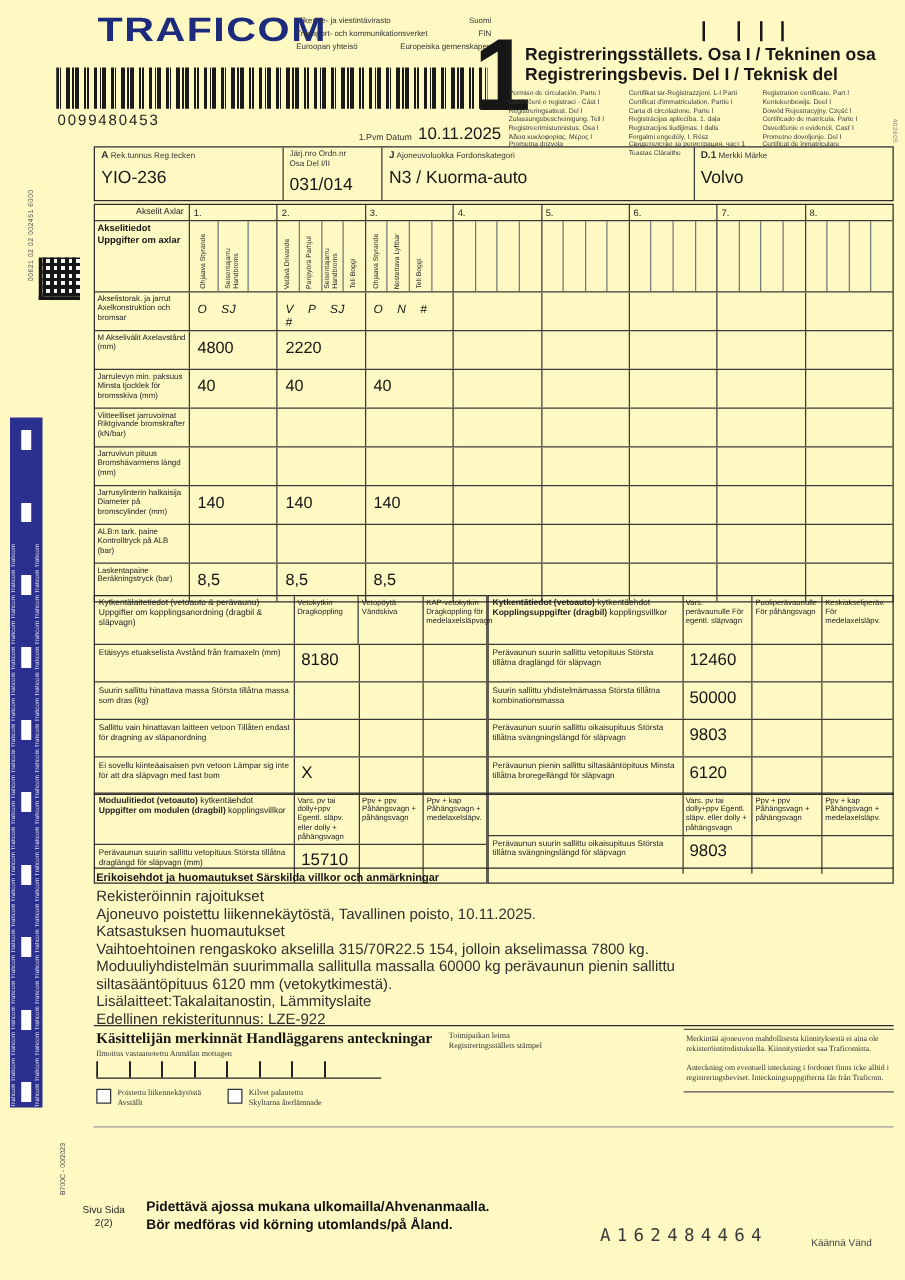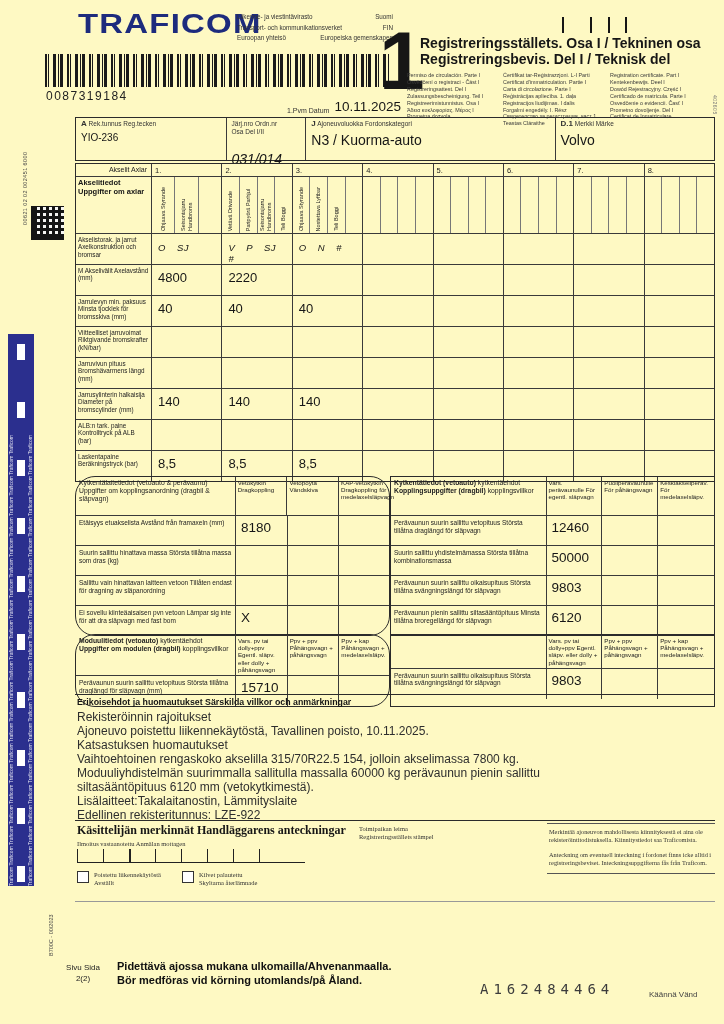--- a/index.html
+++ b/index.html
@@ -42,42 +42,42 @@
   .side-code{left:712px;top:95px;font-size:5px;color:#777;writing-mode:vertical-rl;letter-spacing:.5px;}
   .dateline{left:287px;top:99px;display:flex;align-items:flex-end;gap:5px;}
   .dateline .dl{font-size:7px;color:#333;} .dateline .dv{font-size:13.5px;color:#161616;}
   
   .idrow{left:75px;top:117px;width:640px;height:44px;border:1.5px solid #2b2b2b;display:flex;box-sizing:border-box;}
   .idcell{border-left:1px solid #3a3a3a;padding:2px 0 0 5px;box-sizing:border-box;}
   .idcell:first-child{border-left:none;}
   .idlabel{font-size:6.5px;color:#333;line-height:7.5px;}
   .idlabel .b{font-weight:bold;font-size:8px;}
   .idvalue{font-size:14px;color:#161616;margin-top:4px;}
-  .idvalue.big{font-size:10px;}
+  .idvalue.big{font-size:14px;}
   
   .axle{left:75px;top:163px;width:640px;border:1.5px solid #2b2b2b;box-sizing:border-box;font-size:0;}
   .ax-headrow{display:flex;border-bottom:1px solid #3a3a3a;}
   .ax-corner{width:75px;font-size:7px;color:#222;text-align:right;padding:2px 4px 1px 0;box-sizing:border-box;}
   .ax-nums{flex:1;display:flex;}
   .ax-num{flex:1;border-left:1px solid #3a3a3a;font-size:7.5px;padding:2px 0 1px 3px;color:#222;}
   .ax-vrow{display:flex;height:56px;border-bottom:1px solid #3a3a3a;}
   .ax-mainlabel{width:75px;box-sizing:border-box;padding:2px 2px;font-size:7.5px;font-weight:bold;line-height:8.5px;color:#161616;}
   .ax-vcol{flex:1;display:flex;border-left:1px solid #3a3a3a;}
   .sub{flex:1;display:flex;justify-content:center;align-items:flex-end;border-left:1px solid #777;overflow:hidden;padding-bottom:2px;box-sizing:border-box;}
   .sub:first-child{border-left:none;}
   .sub .vl{writing-mode:vertical-rl;transform:rotate(180deg);font-size:5.5px;line-height:1.2;color:#222;max-height:52px;}
   .ax-row{display:flex;min-height:30px;border-bottom:1px solid #3a3a3a;}
   .ax-body .ax-row:last-child{border-bottom:none;justify-content:space-between;}
   .ax-rlabel{width:75px;box-sizing:border-box;padding:2px 2px;font-size:6.3px;line-height:7.3px;color:#222;}
   .ax-cell{flex:1;border-left:1px solid #3a3a3a;font-size:13px;color:#161616;padding:5px 0 0 6px;box-sizing:border-box;}
   .ax-body .ax-row:nth-child(1) .ax-cell{font-size:9.5px;word-spacing:8px;letter-spacing:.5px;padding-top:8px;font-style:italic;}
   
   .coupling{left:75px;top:476px;width:640px;display:flex;}
   .cp-box{border:1.5px solid #2b2b2b;box-sizing:border-box;}
-  .cp-box.lft{width:315px;border-radius:20px;} .cp-box.rgt{width:325px;}
+  .cp-box.lft{width:315px;} .cp-box.rgt{width:325px;}
   .cp-head{display:flex;min-height:38px;}
   .cp-row{display:flex;min-height:29px;border-top:1px solid #3a3a3a;}
   .cp-title{box-sizing:border-box;padding:2px 3px;font-size:6.8px;line-height:7.8px;}
   .cp-title .b{font-weight:bold;}
   .lft .cp-title,.lft .cp-label{width:160px;}
   .rgt .cp-title,.rgt .cp-label{width:155px;}
   .cp-col{border-left:1px solid #3a3a3a;box-sizing:border-box;padding:2px 2px;font-size:6.2px;line-height:7.2px;color:#222;}
   .lft .cp-col{width:52px;} .lft .cp-col:last-child{width:51px;}
   .rgt .cp-col{width:56px;} .rgt .cp-col:last-child{width:57px;}
   .cp-label{box-sizing:border-box;padding:3px 3px;font-size:6.5px;line-height:7.5px;color:#222;}
@@ -137,21 +137,21 @@
     <div class="agency-row">
         <span>Transport- och kommunikationsverket</span>
         <span>FIN</span>
       </div>
     <div class="agency-row">
         <span>Euroopan yhteisö</span>
         <span>Europeiska gemenskapen</span>
       </div>
   </div>
   <div class="abs barcode"></div>
-  <div class="abs barcode-num">0087319184</div>
+  <div class="abs barcode-num">0099480453</div>
   <div class="abs bignum">1</div>
 
   <div class="abs titleblock">
     <div class="t1">Registreringsställets. Osa I / Tekninen osa</div>
     <div class="t2">Registreringsbevis. Del I / Teknisk del</div>
     <div class="langs">
       <div class="lang-col l1">
           <div class="lang-line">Permiso de circulación. Parte I</div>
           <div class="lang-line">Osvědčení o registraci - Část I</div>
           <div class="lang-line">Registreringsattest. Del I</div>
@@ -193,21 +193,21 @@
   </div>
 
   <div class="abs idrow">
     <div class="idcell" style="width:150px;">
       <div class="idlabel"><span class="b">A</span> <span>Rek.tunnus  Reg.tecken</span></div>
       <div class="idvalue big">YIO-236</div>
     </div>
     <div class="idcell" style="width:80px;">
       <div class="idlabel">Järj.nro  Ordn.nr</div>
       <div class="idlabel">Osa  Del I/II</div>
-      <div class="idvalue" style="margin-top:16px;font-style:italic;">031/014</div>
+      <div class="idvalue" style="margin-top:4px;">031/014</div>
     </div>
     <div class="idcell" style="width:250px;">
       <div class="idlabel"><span class="b">J</span> <span>Ajoneuvoluokka  Fordonskategori</span></div>
       <div class="idvalue">N3 / Kuorma-auto</div>
     </div>
     <div class="idcell" style="width:160px;">
       <div class="idlabel"><span class="b">D.1</span> <span>Merkki  Märke</span></div>
       <div class="idvalue">Volvo</div>
     </div>
   </div>

